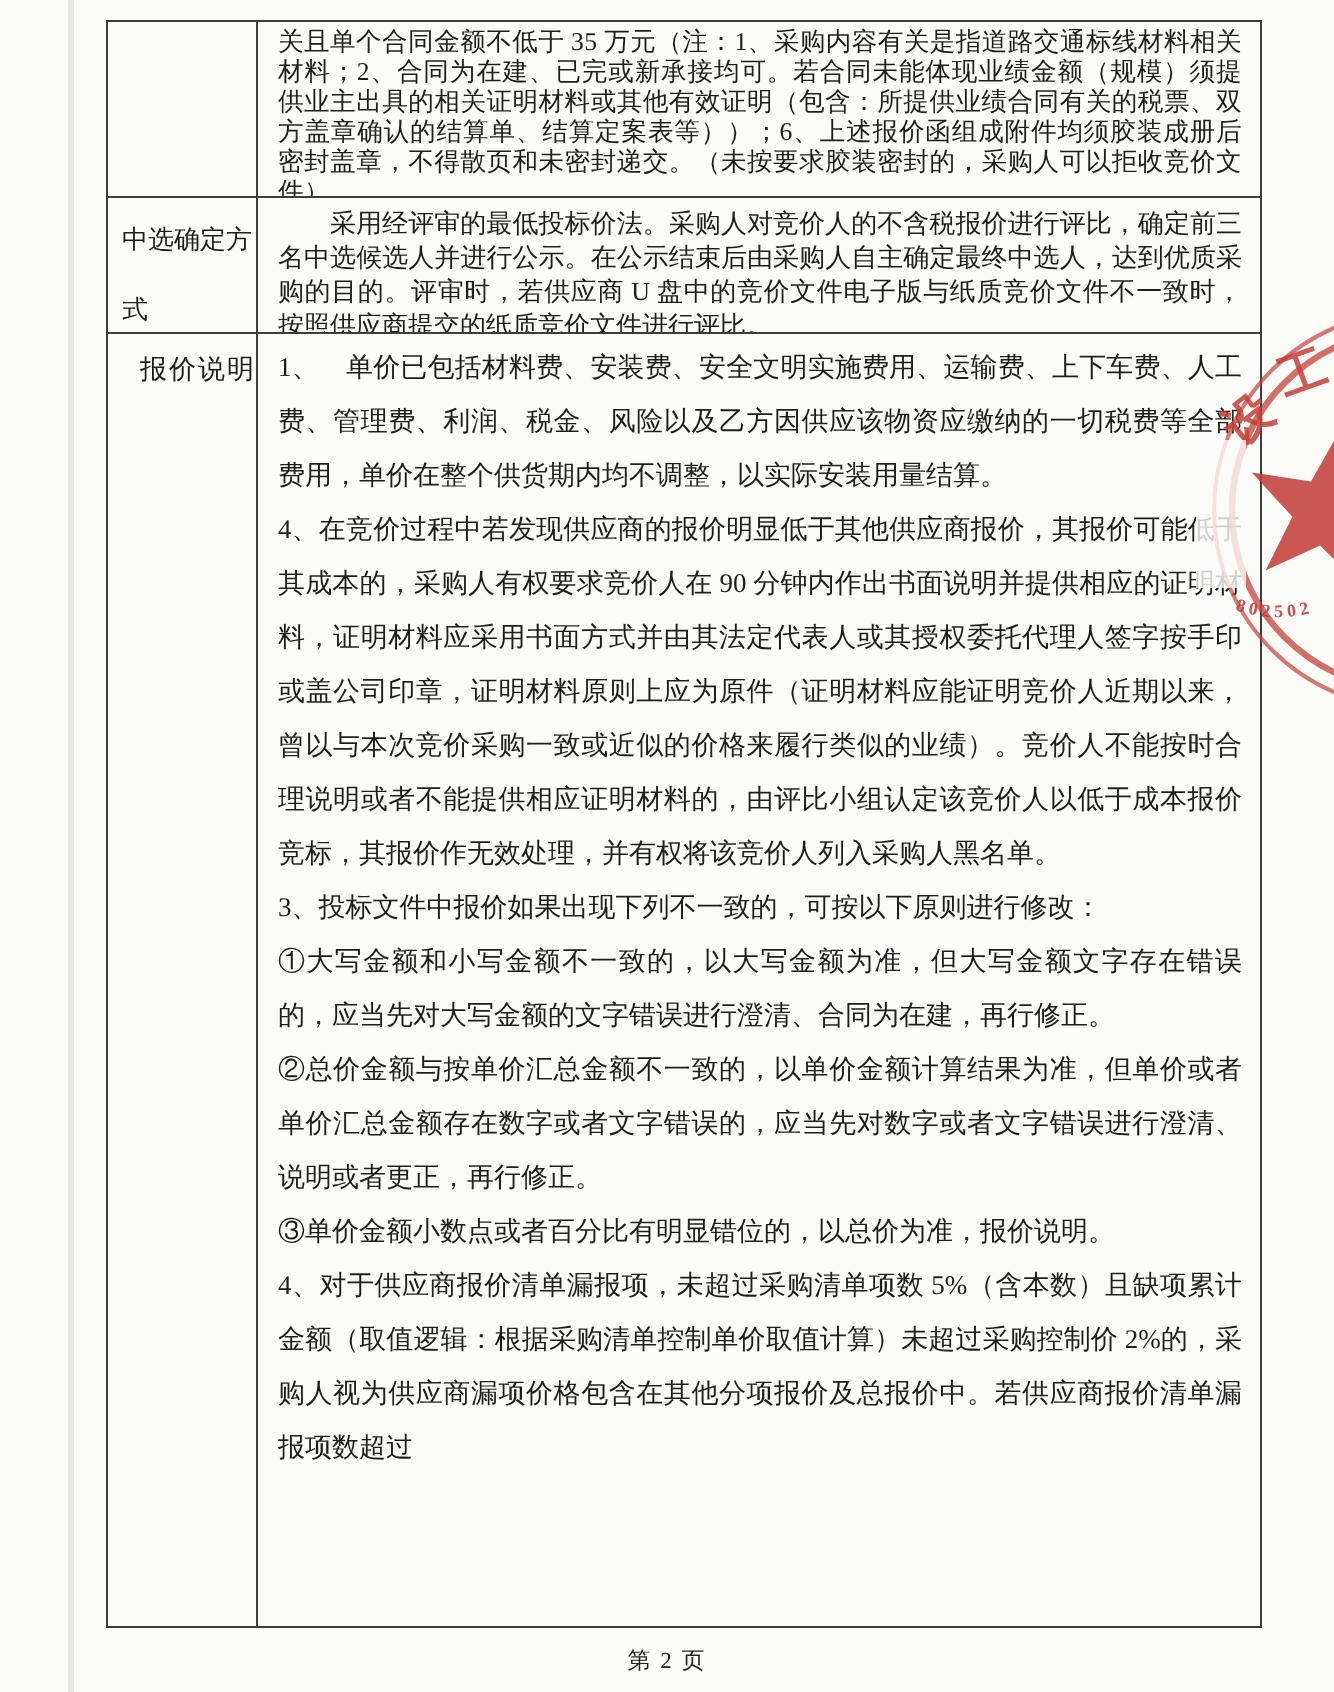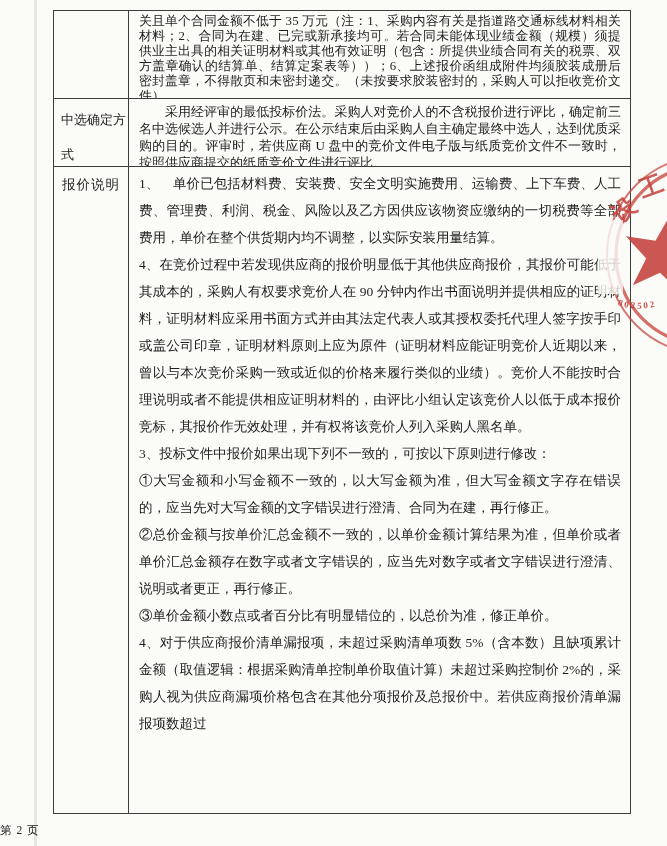--- a/index.html
+++ b/index.html
@@ -23,24 +23,24 @@
   
   .row1{height:88px;}
   .row1 .content{font-size:12.8px;line-height:15px;letter-spacing:.2px;padding-top:3px;}
   
   .row2{height:68px;}
   .row2 .label{font-size:13px;line-height:35px;padding:3px 0 0 7px;}
   .row2 .content{font-size:13px;line-height:17px;padding-top:4px;}
   .row2 .content p{text-indent:2em;}
   
   .row3{height:646px;}
-  .row3 .label{font-size:13.5px;padding-top:9px;text-align:center;letter-spacing:1px;}
+  .row3 .label{font-size:13.5px;padding-top:9px;text-align:right;letter-spacing:1px;}
   .row3 .content{font-size:13.5px;line-height:27px;padding-top:3px;}
   .footer{
-    position:absolute;top:823px;left:0;width:667px;text-align:left;
+    position:absolute;top:823px;left:0;width:667px;text-align:center;
     font-size:11.5px;letter-spacing:1px;color:#222;
   }
   .seal{position:absolute;left:598px;top:152px;width:220px;height:210px;pointer-events:none;}
   .seal text{font-family:"Liberation Serif","DejaVu Serif",serif;}
 </style>
 </head>
 <body>
 
 <div class="page">
 
@@ -63,21 +63,21 @@
     </div>
 
     <div class="row row3">
       <div class="cell label">报价说明</div>
       <div class="cell content">
         <p>1、　单价已包括材料费、安装费、安全文明实施费用、运输费、上下车费、人工费、管理费、利润、税金、风险以及乙方因供应该物资应缴纳的一切税费等全部费用，单价在整个供货期内均不调整，以实际安装用量结算。</p>
         <p>4、在竞价过程中若发现供应商的报价明显低于其他供应商报价，其报价可能低于其成本的，采购人有权要求竞价人在 90 分钟内作出书面说明并提供相应的证明材料，证明材料应采用书面方式并由其法定代表人或其授权委托代理人签字按手印或盖公司印章，证明材料原则上应为原件（证明材料应能证明竞价人近期以来，曾以与本次竞价采购一致或近似的价格来履行类似的业绩）。竞价人不能按时合理说明或者不能提供相应证明材料的，由评比小组认定该竞价人以低于成本报价竞标，其报价作无效处理，并有权将该竞价人列入采购人黑名单。</p>
         <p>3、投标文件中报价如果出现下列不一致的，可按以下原则进行修改：</p>
         <p>①大写金额和小写金额不一致的，以大写金额为准，但大写金额文字存在错误的，应当先对大写金额的文字错误进行澄清、合同为在建，再行修正。</p>
         <p>②总价金额与按单价汇总金额不一致的，以单价金额计算结果为准，但单价或者单价汇总金额存在数字或者文字错误的，应当先对数字或者文字错误进行澄清、说明或者更正，再行修正。</p>
-        <p>③单价金额小数点或者百分比有明显错位的，以总价为准，修正单价。</p>
+        <p>③单价金额小数点或者百分比有明显错位的，以总价为准，报价说明。</p>
         <p>4、对于供应商报价清单漏报项，未超过采购清单项数 5%（含本数）且缺项累计金额（取值逻辑：根据采购清单控制单价取值计算）未超过采购控制价 2%的，采购人视为供应商漏项价格包含在其他分项报价及总报价中。若供应商报价清单漏报项数超过</p>
       </div>
     </div>
 
   </div>
 
   <svg class="seal" viewBox="0 0 220 210" xmlns="http://www.w3.org/2000/svg" xmlns:xlink="http://www.w3.org/1999/xlink">
     <defs>
       <path id="sn" d="M 12 150 Q 45 165 78 146" fill="none"></path>
     </defs>

